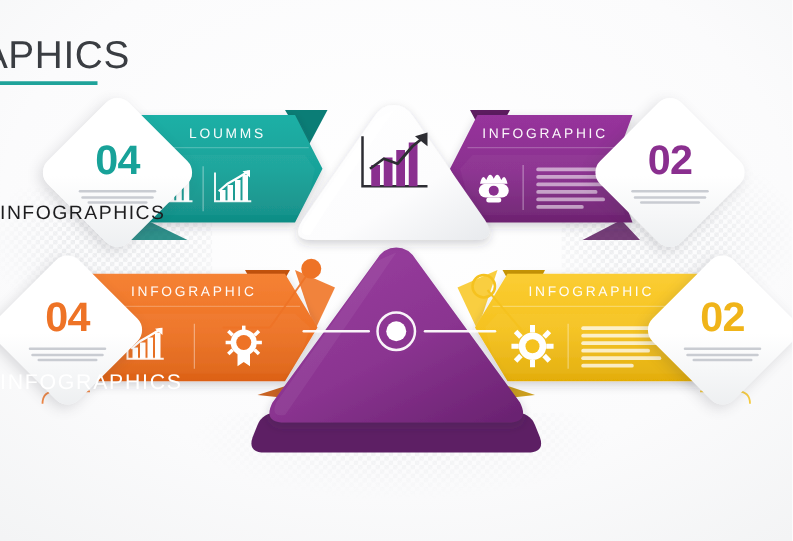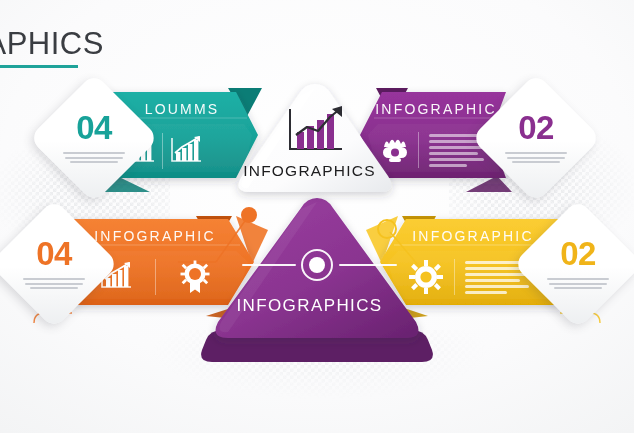--- a/index.html
+++ b/index.html
@@ -39,21 +39,21 @@
   .title{
     font-size:31px;letter-spacing:.5px;color:#3a3d42;font-weight:400;
     font-family:"Liberation Sans", sans-serif;line-height:1;white-space:nowrap;
   }
   .title-rule{height:3px;background:#1fa39a;margin-top:6px;width:140px;}
 
   
   .ribbon{position:absolute;}
   .rb-label{
     position:absolute;top:9px;left:0;right:0;text-align:center;
-    color:#ffffff;font-size:14px;letter-spacing:2.2px;font-weight:400;
+    color:#ffffff;font-size:11px;letter-spacing:2.2px;font-weight:400;
     opacity:.96;
   }
   .rb-content{position:absolute;top:33px;left:0;right:0;bottom:4px;display:flex;align-items:center;}
   .rb-icon{width:46px;display:flex;align-items:center;justify-content:center;}
   .rb-div{width:1px;height:36px;background:rgba(255,255,255,.38);}
   .rb-lines{flex:1;padding:0 10px;}
   .ln{height:3px;border-radius:2px;background:rgba(255,255,255,.55);margin:3px 0;}
 
   
   .diamond{
@@ -65,21 +65,21 @@
   .dia-inner{
     position:absolute;inset:0;transform:rotate(-45deg);
     display:flex;flex-direction:column;align-items:center;justify-content:center;
   }
   .dia-num{font-size:33px;font-weight:700;line-height:1;letter-spacing:-.5px;}
   .dia-txt{margin-top:6px;width:62px;}
   .dia-txt .dl{height:2px;border-radius:1px;background:#c9ccd2;margin:2.5px auto;}
 
   
   .tri-label{
-    position:absolute;left:0;right:15px;text-align:center;
+    position:absolute;left:0;right:15px;text-align:left;
     letter-spacing:1.1px;font-weight:400;
   }
   .sr{position:absolute;width:1px;height:1px;overflow:hidden;clip:rect(0 0 0 0);white-space:nowrap;}
 </style>
 </head>
 <body>
 
 <div id="stage">
 
   <div class="checker ck-left"></div>

